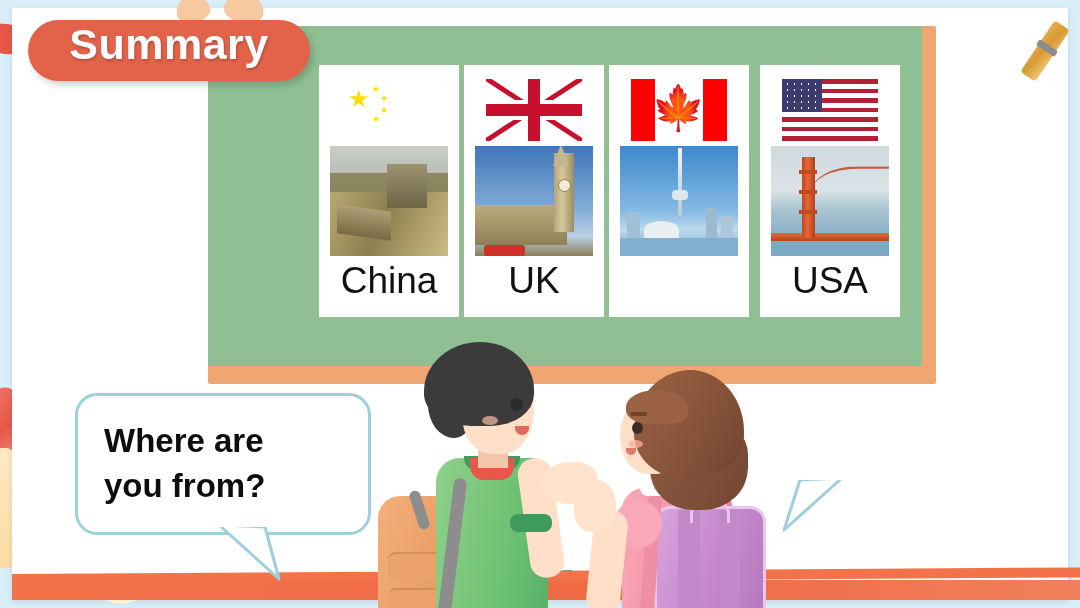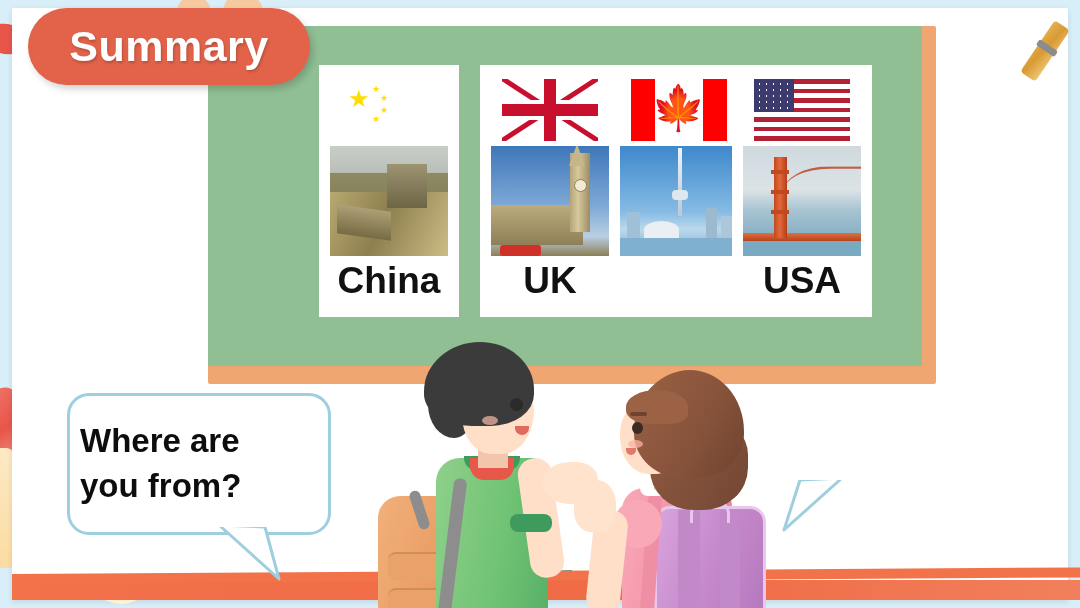--- a/index.html
+++ b/index.html
@@ -47,24 +47,24 @@
   .pin .wood{
     position:absolute;left:0;top:0;width:18px;height:62px;border-radius:4px;
     background:linear-gradient(100deg,#e8b04e 0%,#d79a34 45%,#f0c674 100%);
   }
   .pin .spring{
     position:absolute;left:-2px;top:24px;width:22px;height:7px;border-radius:2px;
     background:#8c8c8c;
   }
   
   .summary-pill{
-    position:absolute;left:28px;top:8px;width:282px;height:77px;
+    position:absolute;left:28px;top:20px;width:282px;height:61px;
     background:#e2634a;border-radius:44px;
     box-shadow:3px 4px 7px rgba(0,0,0,.18);
-    display:flex;align-items:center;justify-content:center;
+    display:flex;align-items:flex-start;justify-content:center;
     z-index:40;
   }
   .summary-pill span{
     color:#ffffff;font-size:43px;font-weight:bold;letter-spacing:.5px;
     text-shadow:1px 2px 3px rgba(0,0,0,.20);
   }
   
   .board-frame{
     position:absolute;left:196px;top:18px;width:728px;height:358px;
     background:#efa670;border-radius:2px;
@@ -81,27 +81,27 @@
     z-index:20;
   }
   .card .flag{
     margin-top:14px;width:96px;height:62px;position:relative;overflow:hidden;
     background:#fff;
   }
   .card .photo{
     margin-top:5px;width:118px;height:110px;position:relative;overflow:hidden;
   }
   .card .cname{
-    margin-top:6px;font-size:37px;font-weight:bold;color:#111;line-height:1;
+    margin-top:6px;font-size:37px;font-weight:normal;color:#111;line-height:1;
     white-space:nowrap;
   }
   #card-china{left:307px;}
-  #card-uk{left:468px;}
+  #card-uk{left:452px;}
   #card-canada{left:597px;}
-  #card-usa{left:720px;}
+  #card-usa{left:748px;}
   #card-canada .cname{font-size:33px;}
   
   .flag-cn{background:#de2910;}
   .flag-cn .st{position:absolute;color:#ffde00;line-height:1;}
   .flag-cn .big{left:7px;top:8px;font-size:24px;}
   .flag-cn .s1{left:31px;top:6px;font-size:9px;}
   .flag-cn .s2{left:39px;top:15px;font-size:9px;}
   .flag-cn .s3{left:39px;top:27px;font-size:9px;}
   .flag-cn .s4{left:31px;top:36px;font-size:9px;}
 
@@ -264,21 +264,21 @@
   .girl .bagline2{position:absolute;left:128px;top:150px;width:20px;height:106px;background:#c289c8;}
   .girl .handle{position:absolute;left:98px;top:140px;width:34px;height:20px;
     border:3px solid #e9c6ec;border-bottom:none;border-radius:14px 14px 0 0;}
   .girl .strap{position:absolute;left:52px;top:134px;width:14px;height:120px;
     background:#ef8fa6;transform:rotate(4deg);border-radius:7px;}
   
   .bubble{
     position:absolute;background:#ffffff;border:3px solid #9fcede;border-radius:22px;
     z-index:35;display:flex;align-items:center;
   }
-  #bubble-left{left:55px;top:385px;width:238px;height:136px;padding:0 10px;}
+  #bubble-left{left:63px;top:385px;width:238px;height:136px;padding:0 26px;}
   #bubble-left .btext{
     font-size:33px;font-weight:bold;color:#0d0d0d;line-height:1.35;
   }
   #bubble-right{left:770px;top:400px;width:238px;height:74px;padding:0 16px;}
   #bubble-right .btext{font-size:33px;font-weight:bold;color:#0d0d0d;line-height:1.1;}
   .tail{position:absolute;z-index:36;}
   .tail svg{display:block;overflow:visible;}
   #tail-left{left:205px;top:515px;width:70px;height:58px;}
   #tail-right{left:772px;top:468px;width:62px;height:56px;}
   

